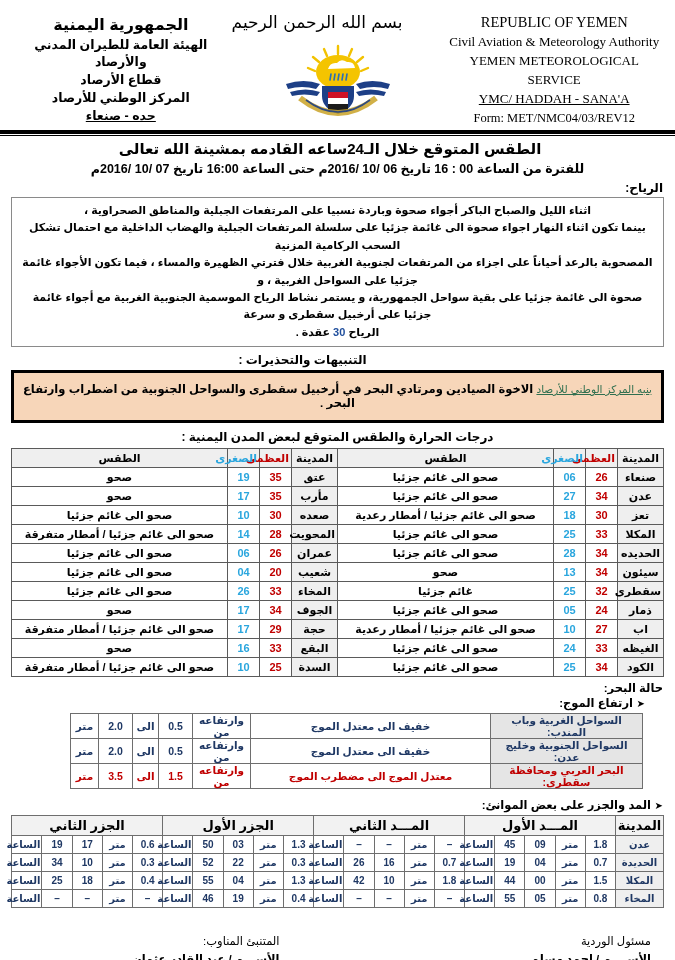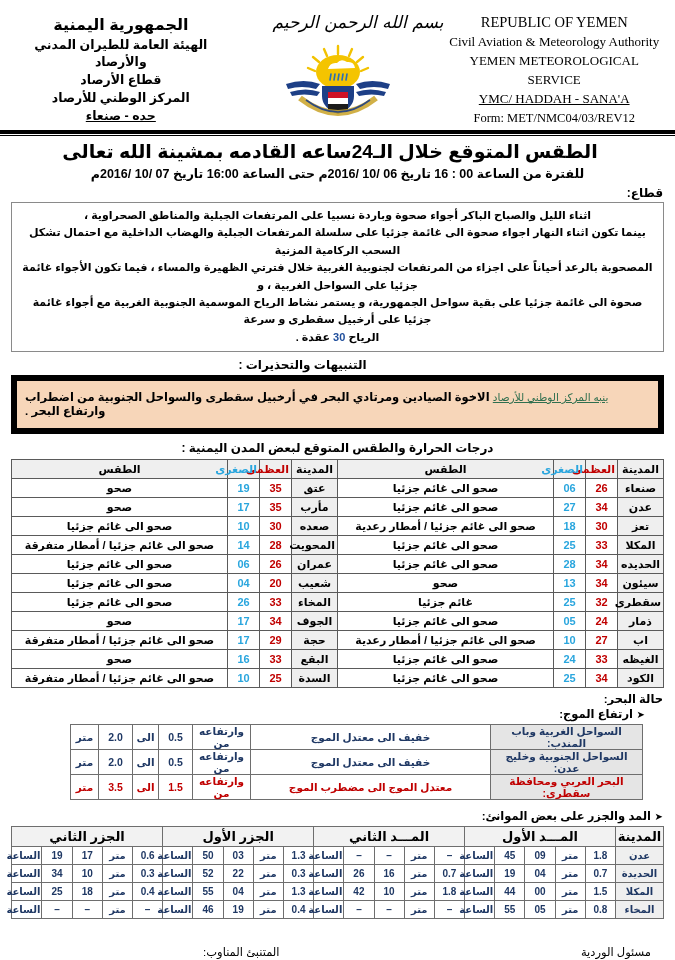--- a/index.html
+++ b/index.html
@@ -16,56 +16,56 @@
   
   .hdr{display:flex;flex-direction:row-reverse;align-items:flex-start;padding:8px 10px 0 10px;height:128px;box-sizing:border-box;}
   .hdr-ar{width:225px;text-align:center;direction:rtl;padding-top:6px;}
   .hdr-ar div{font-weight:bold;line-height:1.42;}
   .hdr-ar .l1{font-size:16px;}
   .hdr-ar .l2{font-size:12.5px;}
   .hdr-ar .l3{font-size:12.5px;}
   .hdr-ar .l4{font-size:12.5px;}
   .hdr-ar .l5{font-size:12.5px;text-decoration:underline;}
 
-  .hdr-mid{width:215px;text-align:right;position:relative;font-style:italic;}
+  .hdr-mid{width:215px;text-align:left;position:relative;}
   .basmala{font-family:"DejaVu Sans",sans-serif;font-size:17px;direction:rtl;margin-top:4px;letter-spacing:-1px;}
   .logo{margin:10px auto 0 auto;width:108px;height:76px;position:relative;}
 
   .hdr-en{width:225px;text-align:center;direction:ltr;font-family:"Liberation Serif","DejaVu Serif",serif;padding-top:4px;}
   .hdr-en div{line-height:1.46;}
   .hdr-en .e1{font-size:14.5px;}
   .hdr-en .e2{font-size:13px;}
   .hdr-en .e3{font-size:13px;}
   .hdr-en .e4{font-size:13px;text-decoration:underline;}
   .hdr-en .e5{font-size:12.5px;}
   .hdr-en .e6{font-size:12px;font-family:"Liberation Sans",sans-serif;font-weight:bold;white-space:nowrap;}
 
   
   .rule-thick{height:4px;background:#000;margin:2px 0 1px 0;}
   .rule-thin{height:1px;background:#000;margin:0 0 4px 0;}
 
   
   .title-wrap{text-align:center;direction:rtl;}
-  .title-main{font-size:19px;font-weight:bold;margin:4px 15px 3px 0;}
+  .title-main{font-size:15px;font-weight:bold;margin:4px 15px 3px 0;}
   .title-sub{font-size:12.5px;font-weight:bold;margin-bottom:5px;}
 
   .sec-label{direction:rtl;text-align:right;font-size:12px;font-weight:bold;padding:0 12px 2px 0;}
 
   .weather-box{
     margin:0 11px;border:1px solid #8a8a8a;background:#fff;
     direction:rtl;text-align:center;font-size:11px;font-weight:bold;
     line-height:1.58;padding:4px 7px 5px 7px;box-sizing:border-box;
   }
   .weather-box p{margin:0;}
   .wind-num{color:#1f4e9c;}
 
   .warn-label{direction:rtl;text-align:center;font-size:12px;font-weight:bold;padding:6px 0 3px 0;padding-right:70px;}
   .warn-box{
-    margin:0 11px;border:6px solid #000000;background:#f7d6b9;
-    direction:rtl;text-align:left;font-size:11.5px;font-weight:bold;
+    margin:0 11px;border:3px solid #000000;background:#f7d6b9;
+    direction:rtl;text-align:center;font-size:11.5px;font-weight:bold;
     padding:9px 8px 10px 8px;box-sizing:border-box;
   }
   .warn-pre{color:#2f6f4f;text-decoration:underline;font-weight:normal;font-size:10.5px;}
 
   .table-caption{direction:rtl;text-align:center;font-size:12px;font-weight:bold;padding:7px 0 4px 0;}
 
   
   .temp-wrap{padding:0 11px;}
   table.temp{width:100%;border-collapse:collapse;direction:rtl;table-layout:fixed;}
   table.temp td,table.temp th{
@@ -196,21 +196,21 @@
   </div>
 
   <div class="rule-thick"></div>
   <div class="rule-thin"></div>
 
   <div class="title-wrap">
     <div class="title-main">الطقس المتوقع خلال الـ24ساعه القادمه بمشينة الله تعالى</div>
     <div class="title-sub">للفترة من الساعة 00 : 16 تاريخ 06 /10 /2016م حتى الساعة  16:00 تاريخ 07 /10 /2016م</div>
   </div>
 
-  <div class="sec-label">قطاع:</div>
+  <div class="sec-label">الرياح:</div>
   <div class="weather-box">
     <p>اثناء الليل والصباح الباكر   أجواء صحوة وباردة  نسبيا على المرتفعات الجبلية والمناطق الصحراوية ،</p>
     <p>بينما تكون اثناء النهار اجواء صحوة الى غائمة جزئيا على سلسلة المرتفعات الجبلية والهضاب الداخلية مع احتمال تشكل السحب الركامية  المزنية</p>
     <p>المصحوبة بالرعد أحياناً على اجزاء من المرتفعات لجنوبية الغربية خلال فترتي الظهيرة والمساء ، فيما تكون الأجواء غائمة جزئيا على السواحل الغربية ، و</p>
     <p>صحوة الى غائمة جزئيا على بقية سواحل الجمهورية، و يستمر نشاط الرياح الموسمية الجنوبية الغربية مع أجواء غائمة جزئيا على أرخبيل سقطرى و سرعة</p>
     <p>
       <span>الرياح</span>
       <span class="wind-num">30</span>
       <span>عقدة .</span>
     </p>

